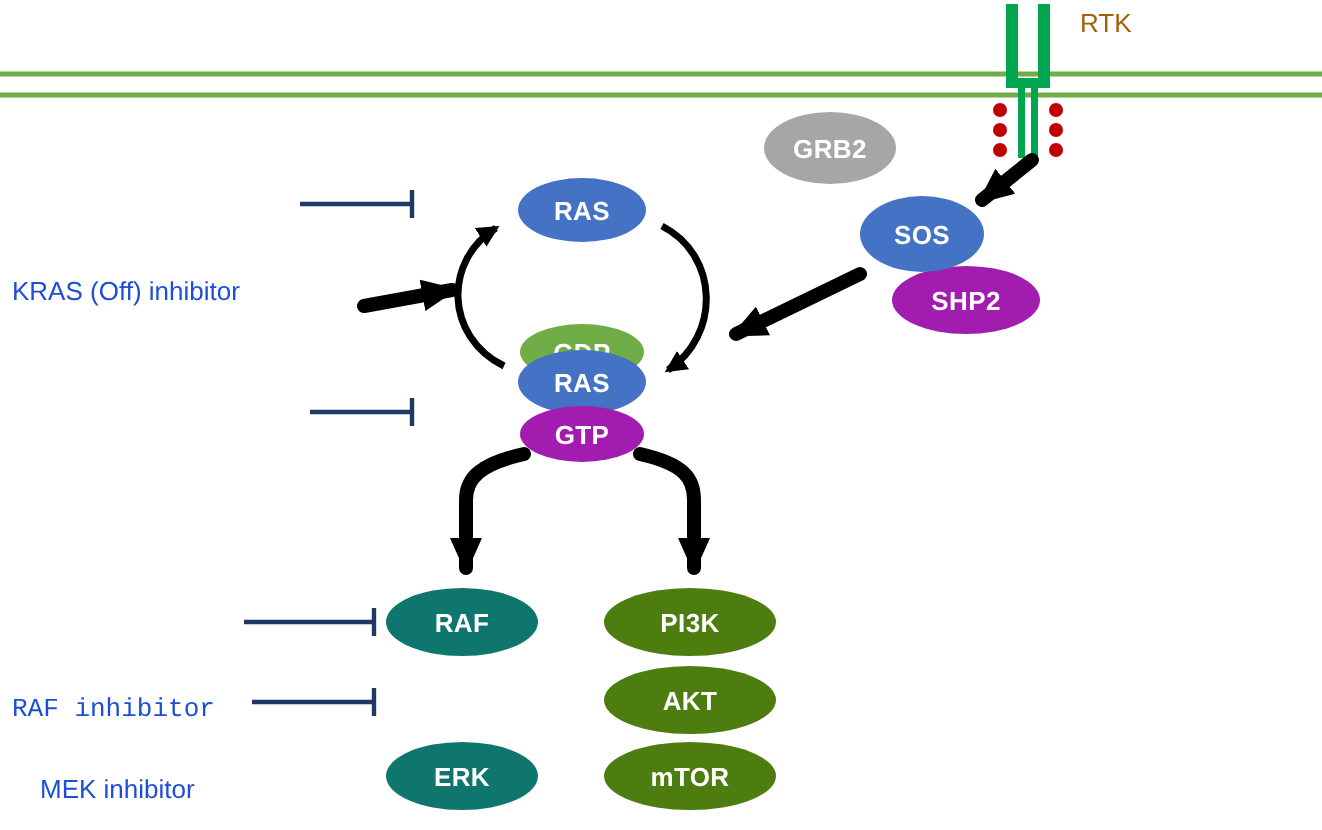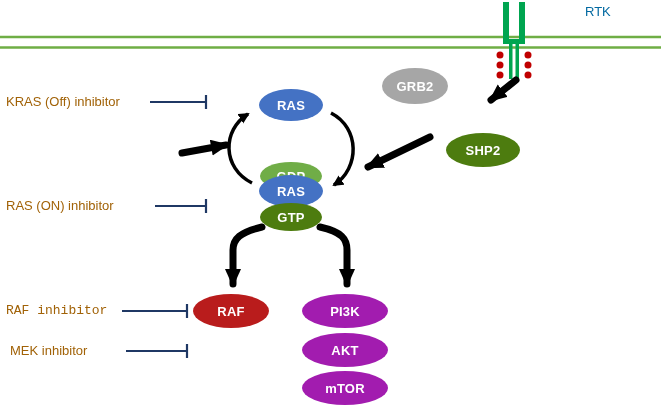--- a/index.html
+++ b/index.html
@@ -13,31 +13,31 @@
   .svg-layer{position:absolute;left:0;top:0;width:661px;height:415px;}
   .node{
     position:absolute;
     border-radius:50%;
     display:flex;align-items:center;justify-content:center;
     color:#ffffff;font-weight:bold;font-size:13px;
     letter-spacing:.2px;
   }
   .gray{background:#a6a6a6;}
   .blue{background:#4472c4;}
-  .lightblue{background:#a21caf;}
+  .lightblue{background:#4d7c0f;}
   .green{background:#70ad47;margin-top:44px;}
-  .yellow{background:#4d7c0f;}
-  .orange{background:#b91c1c;}
+  .yellow{background:#a21caf;}
+  .orange{background:#0f766e;}
   .side-label{
     position:absolute;
-    color:#a16207;font-size:13px;line-height:16px;white-space:nowrap;
+    color:#1d4ed8;font-size:13px;line-height:16px;white-space:nowrap;margin-top:44px;
   }
   .rtk-label{
     position:absolute;left:540px;top:4px;
-    color:#0369a1;font-size:13px;margin-left:45px;
+    color:#a16207;font-size:13px;
   }
 </style>
 </head>
 <body>
 
 <div class="canvas">
 
   <svg class="svg-layer" viewBox="0 0 661 415">
     <defs>
       <marker id="ah-big" markerUnits="userSpaceOnUse" markerWidth="20" markerHeight="18" refX="15" refY="8" orient="auto">
@@ -111,33 +111,34 @@
     </g>
     <g stroke="#1f3864" stroke-width="2.2">
       <line x1="126" y1="351" x2="187" y2="351"></line>
       <line x1="187" y1="344" x2="187" y2="358"></line>
     </g>
   </svg>
 
   <div class="rtk-label">RTK</div>
 
   <div class="side-label" style="left:6px;top:94px;">KRAS (Off) inhibitor</div>
-  <div class="side-label" style="left:6px;top:198px;">RAS (ON) inhibitor</div>
   <div class="side-label" style="left:6px;top:303px;font-family:Liberation Mono, monospace;">RAF inhibitor</div>
-  <div class="side-label" style="left:10px;top:343px;">MEK inhibitor</div>
+  <div class="side-label" style="left:20px;top:343px;">MEK inhibitor</div>
 
-  <div class="node gray" style="left:382px;top:68px;width:66px;height:36px;">GRB2</div>
+  <div class="node gray" style="left:382px;top:56px;width:66px;height:36px;">GRB2</div>
   <div class="node yellow" style="left:446px;top:133px;width:74px;height:34px;">SHP2</div>
+  <div class="node blue" style="left:430px;top:98px;width:62px;height:38px;">SOS</div>
 
   <div class="node blue" style="left:259px;top:89px;width:64px;height:32px;">RAS</div>
   <div class="node green" style="left:260px;top:118px;width:62px;height:28px;">GDP</div>
 
   <div class="node blue" style="left:259px;top:175px;width:64px;height:32px;">RAS</div>
   <div class="node yellow" style="left:260px;top:203px;width:62px;height:28px;">GTP</div>
 
 
   <div class="node orange" style="left:193px;top:294px;width:76px;height:34px;">RAF</div>
+  <div class="node orange" style="left:193px;top:371px;width:76px;height:34px;">ERK</div>
 
   <div class="node lightblue" style="left:302px;top:294px;width:86px;height:34px;">PI3K</div>
   <div class="node lightblue" style="left:302px;top:371px;width:86px;height:34px;">mTOR</div>
   <div class="node lightblue" style="left:302px;top:333px;width:86px;height:34px;">AKT</div>
 
 </div>
 
 </body></html>

